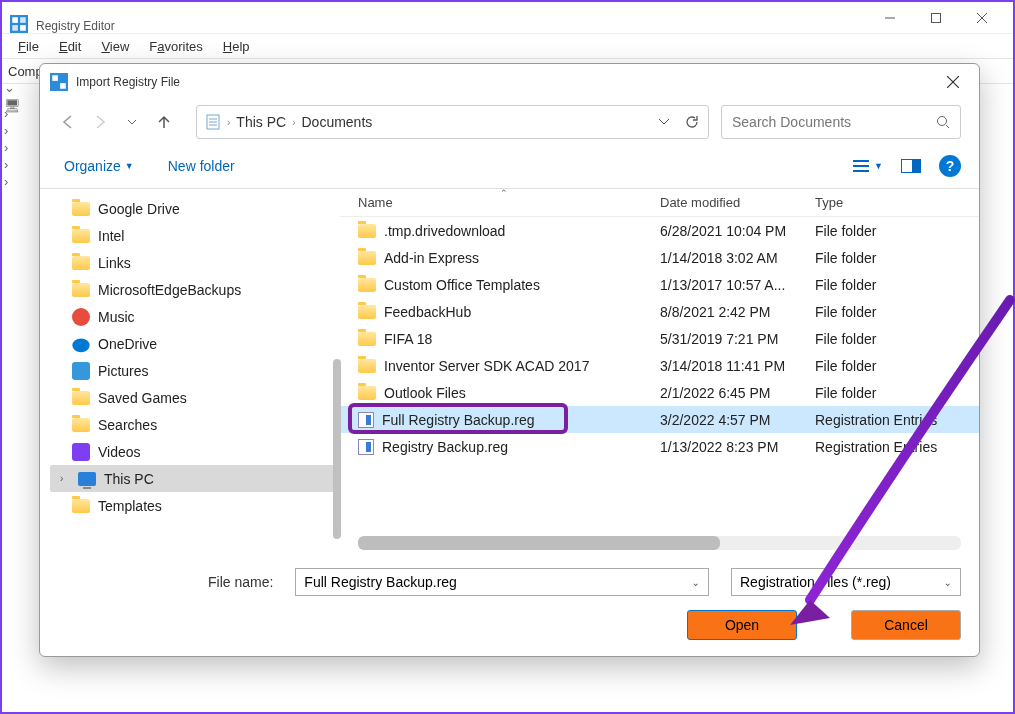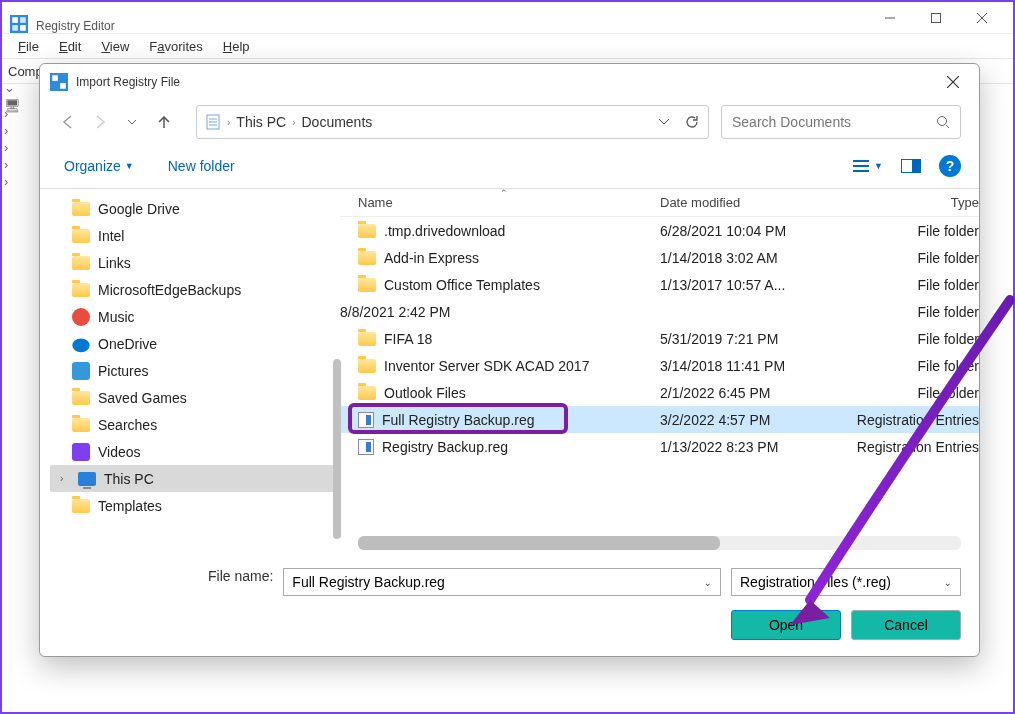--- a/index.html
+++ b/index.html
@@ -57,42 +57,42 @@
 .onedrive-ic{ background:#0078d4; clip-path: ellipse(48% 38% at 50% 60%);}
 .pic-ic{ background:#3498db;}
 .vid-ic{ background:#7e3ff2;}
 
 .sidebar-scroll { position:absolute; right:0; top:170px; width:8px; height:180px; background:#c0c0c0; border-radius:4px;}
 
 .filelist { flex: 1; display: flex; flex-direction: column; font-size: 14px; color: #222; position:relative; }
 .fl-header { display: flex; height: 28px; align-items: center; border-bottom: 1px solid #eee; color: #444; font-size:13px;}
 .col-name { width: 320px; padding-left: 18px;}
 .col-date { width: 155px;}
-.col-type { flex: 1; text-align: right;}
+.col-type { flex: 1;}
 .fl-sort { font-size:9px; color:#666; position:absolute; left:160px; top:-1px;}
 
 .fl-rows { flex:1;}
 .fl-row { display: flex; height: 27px; align-items: center; }
 .fl-row.selected { background: #cce8ff; }
 .fl-row .col-name { display: flex; align-items: center; gap: 8px; }
 .reg-icon { width:16px; height:16px; background:#fff; border:1px solid #88b; position:relative;}
 .reg-icon::after{ content:''; position:absolute; inset:2px 2px 2px 7px; background:#3a7bd5;}
 
 .highlight-box { position:absolute; border:4px solid #7b1fa2; border-radius:6px; pointer-events:none;}
 
 .fl-hscroll { height:14px; margin:4px 18px 8px 18px; background:#eee; border-radius:6px; position:relative;}
 .fl-hscroll .thumb{ position:absolute; left:0; top:0; height:14px; width:60%; background:#bdbdbd; border-radius:6px;}
 
 .dlg-footer { padding: 10px 18px 16px; }
-.filename-row { display: flex; align-items: flex-start; gap: 10px; margin-bottom: 14px; }
+.filename-row { display: flex; align-items: center; gap: 22px; margin-bottom: 14px; }
 .filename-row label { font-size: 14px; color: #333; }
 .filename-input { flex: 1; height: 28px; border: 1px solid #aaa; padding: 0 8px; font-size: 14px; display:flex; align-items:center; justify-content:space-between;}
 .filter-select { width: 230px; height: 28px; border: 1px solid #aaa; padding: 0 8px; font-size: 14px; display:flex; align-items:center; justify-content:space-between; }
 .btn-row { display: flex; justify-content: flex-end; gap: 10px; }
-.btn { width: 110px; height: 30px; border: 1px solid #aaa; border-radius: 3px; background: #14b8a6; font-size: 14px; display:flex; align-items:center; justify-content:center;}
+.btn { width: 110px; height: 30px; border: 1px solid #aaa; border-radius: 3px; background: #f97316; font-size: 14px; display:flex; align-items:center; justify-content:center;margin-left:44px;}
 .btn.primary { border: 1px solid #0078d4; }
 
 .arrow-annotation { position:absolute; pointer-events:none; }
 
 svg { display:block; }
 </style>
 </head>
 <body>
 
 <div class="main-window">
@@ -315,20 +315,24 @@
           </div>
           <div class="fl-row">
             <div class="col-name">
               <span class="folder-icon"></span>
               <span>Custom Office Templates</span>
             </div>
             <div class="col-date">1/13/2017 10:57 A...</div>
             <div class="col-type">File folder</div>
           </div>
           <div class="fl-row">
+            <div class="col-name">
+              <span class="folder-icon"></span>
+              <span>FeedbackHub</span>
+            </div>
             <div class="col-date">8/8/2021 2:42 PM</div>
             <div class="col-type">File folder</div>
           </div>
           <div class="fl-row">
             <div class="col-name">
               <span class="folder-icon"></span>
               <span>FIFA 18</span>
             </div>
             <div class="col-date">5/31/2019 7:21 PM</div>
             <div class="col-type">File folder</div>

